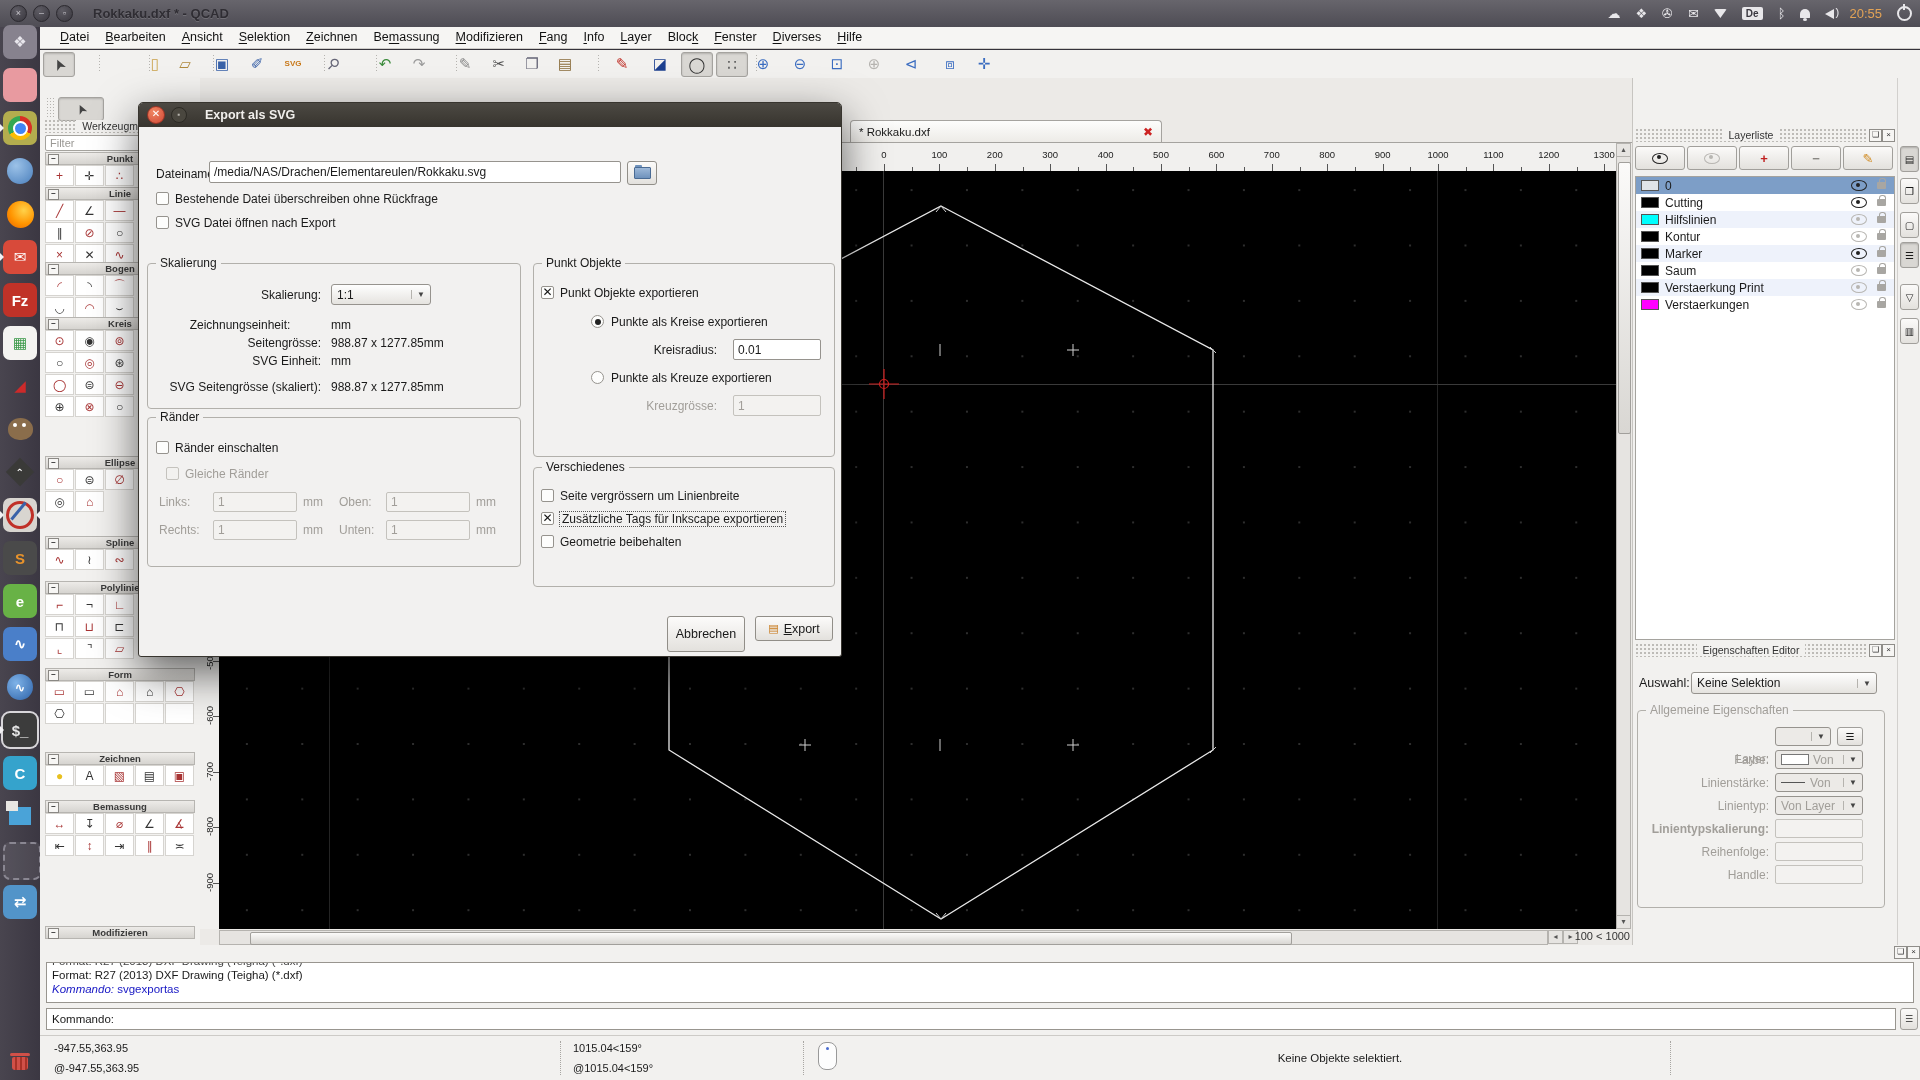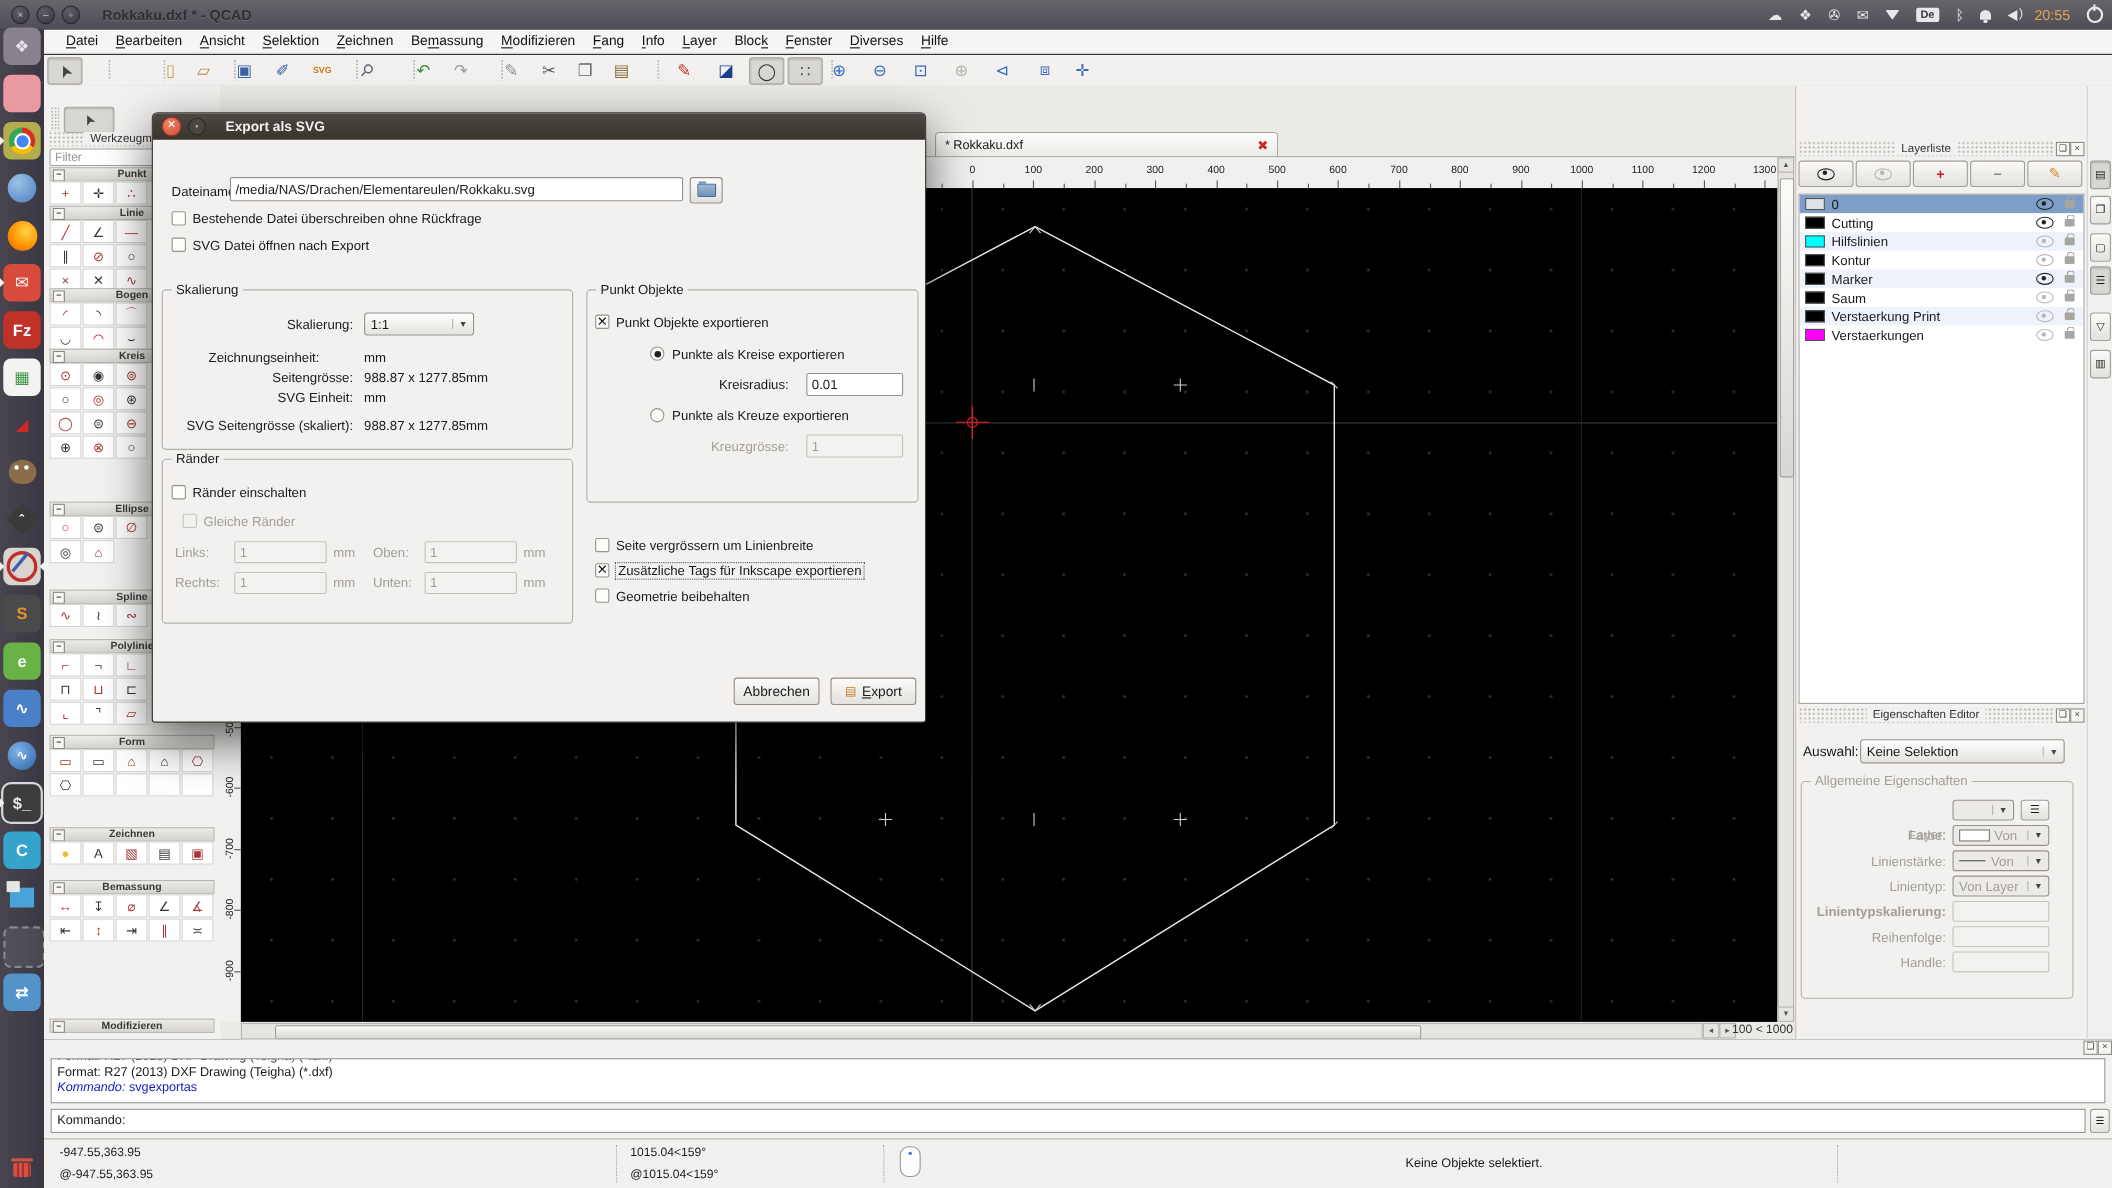--- a/index.html
+++ b/index.html
@@ -810,28 +810,31 @@
     <div class="txt" style="left:594px;top:236px;width:88px;height:21px">
         <span>0.01</span>
       </div>
     <div class="radio" style="left:452px;top:268px"></div>
     <div class="dlabel" style="left:472px;top:268px">Punkte als Kreuze exportieren</div>
     <div class="dlabel dis-t" style="left:468px;top:296px;width:110px;text-align:right">Kreuzgrösse:</div>
     <div class="txt dis" style="left:594px;top:292px;width:88px;height:21px">
         <span>1</span>
       </div>
 
+    <div class="grp" style="left:394px;top:364px;width:300px;height:118px">
+      <span class="grp-lg">Verschiedenes</span>
+    </div>
     <div class="cb" style="left:402px;top:386px"></div>
     <div class="dlabel" style="left:421px;top:386px">Seite vergrössern um Linienbreite</div>
     <div class="cb checked" style="left:402px;top:409px"></div>
     <div class="dlabel focusdot" style="left:421px;top:409px;padding:0 2px">Zusätzliche Tags für Inkscape exportieren</div>
     <div class="cb" style="left:402px;top:432px"></div>
     <div class="dlabel" style="left:421px;top:432px">Geometrie beibehalten</div>
 
-    <div class="btn" style="left:528px;top:513px;width:78px;height:25px">
+    <div class="btn" style="left:528px;top:513px;width:78px;height:36px">
       <span>Abbrechen</span>
     </div>
     <div class="btn" style="left:616px;top:513px;width:78px;height:25px">
       <span style="color:#c87818;font-size:11px">▤</span>
       <span><u>E</u><span>xport</span></span>
     </div>
   </div>
 
 </div>
 

